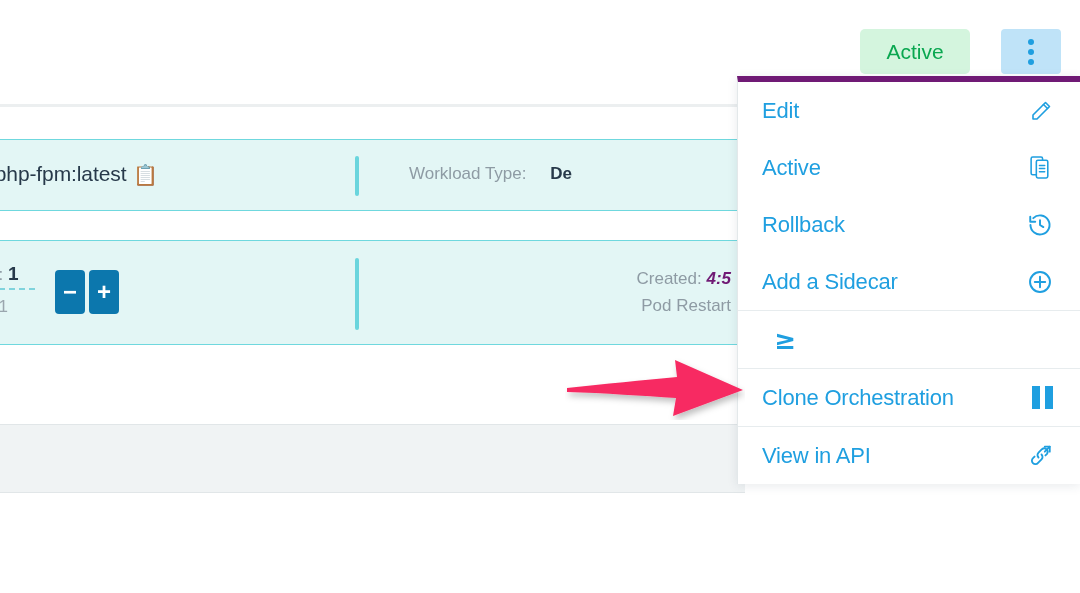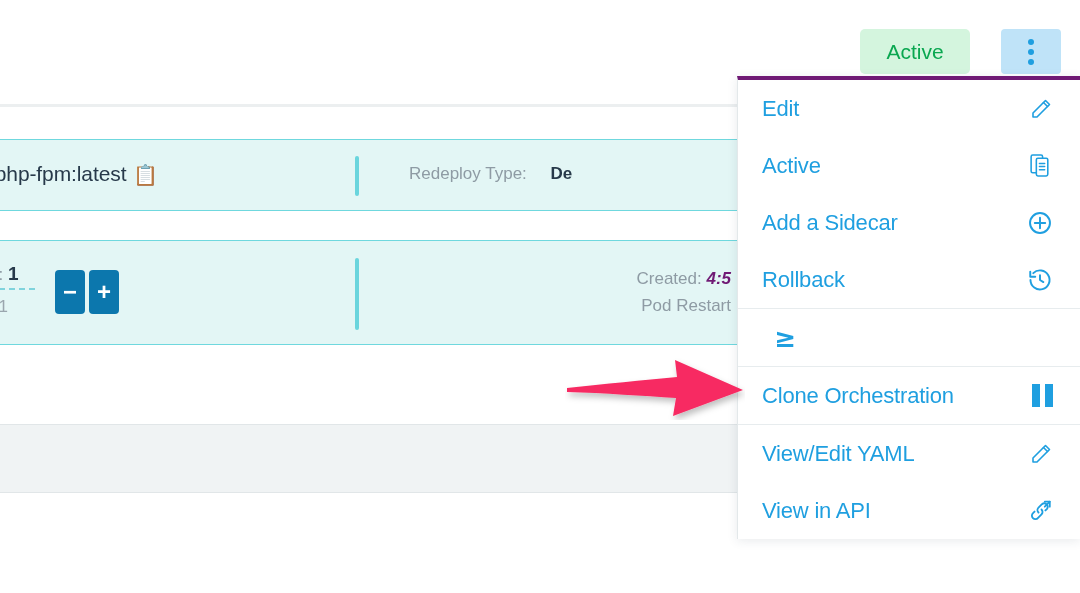--- a/index.html
+++ b/index.html
@@ -217,21 +217,21 @@
   }
 
   
   .menu {
     position: absolute;
     left: 737px;
     top: 76px;
     width: 343px;
     background: #ffffff;
     border-left: 1px solid #e3e8ea;
-    border-top: 4px solid #701a75;
+    border-top: 6px solid #701a75;
     box-shadow: 0 2px 10px rgba(40,60,80,0.10);
     box-sizing: border-box;
     z-index: 20;
   }
   .menu-item {
     height: 57px;
     display: flex;
     align-items: center;
     justify-content: space-between;
     padding: 0 27px 0 24px;
@@ -294,21 +294,21 @@
 <div class="page">
 
   <div class="top-divider"></div>
 
   <div class="info-card card-image">
     <div class="img-text">
       <span>/php-fpm:latest</span><span class="copy-glyph">📋</span>
     </div>
     <div class="vsep vsep-a"></div>
     <div class="workload-type">
-      <span>Redeploy Type:</span>
+      <span>Workload Type:</span>
       <b>De</b>
     </div>
   </div>
 
   <div class="info-card card-meta">
     <div class="scale-wrap">
       <span class="scale-line">
         <span>e:</span>
         <b>1</b>
       </span>
@@ -357,64 +357,55 @@
         <span class="menu-label">Active</span>
         <span class="menu-icon">
           <svg width="25" height="25" viewBox="0 0 24 24" fill="none" stroke="#1f9fe0" stroke-width="1.5" stroke-linejoin="round">
             <rect x="3" y="2" width="11" height="17" rx="1.5"></rect>
             <rect x="8" y="5" width="11" height="17" rx="1.5" fill="#ffffff"></rect>
             <path d="M11 10h5M11 13h5M11 16h5" stroke-linecap="round"></path>
           </svg>
         </span>
       </div>
       <div class="menu-item">
-        <span class="menu-label">Add a Sidecar</span>
-        <span class="menu-icon">
-          <svg width="26" height="26" viewBox="0 0 24 24" fill="none" stroke="#1f9fe0" stroke-width="1.8" stroke-linecap="round">
-            <circle cx="12" cy="12" r="9.2"></circle>
-            <path d="M12 7.2v9.6M7.2 12h9.6"></path>
-          </svg>
-        </span>
-      </div>
-      <div class="menu-item">
         <span class="menu-label">Rollback</span>
         <span class="menu-icon">
           <svg width="26" height="26" viewBox="0 0 24 24" fill="none" stroke="#1f9fe0" stroke-width="1.8" stroke-linecap="round" stroke-linejoin="round">
             <path d="M3.2 12a8.8 8.8 0 1 0 2.6-6.3"></path>
             <path d="M3 4.4V9h4.6"></path>
             <path d="M12 7.6V12l3.1 1.9"></path>
           </svg>
         </span>
       </div>
+      <div class="menu-item">
+        <span class="menu-label">Add a Sidecar</span>
+        <span class="menu-icon">
+          <svg width="26" height="26" viewBox="0 0 24 24" fill="none" stroke="#1f9fe0" stroke-width="1.8" stroke-linecap="round">
+            <circle cx="12" cy="12" r="9.2"></circle>
+            <path d="M12 7.2v9.6M7.2 12h9.6"></path>
+          </svg>
+        </span>
+      </div>
       <div class="menu-sep"></div>
       <div class="menu-item">
         <span class="menu-icon">
           <span class="glyph-ge">≥</span>
         </span>
       </div>
       <div class="menu-sep"></div>
       <div class="menu-item">
         <span class="menu-label">Clone Orchestration</span>
         <span class="menu-icon">
           <span class="glyph-pause">
             <i></i>
             <i></i>
           </span>
         </span>
       </div>
       <div class="menu-sep"></div>
-      <div class="menu-item">
-        <span class="menu-label">View/Edit YAML</span>
-        <span class="menu-icon">
-          <svg width="24" height="24" viewBox="0 0 24 24" fill="none" stroke="#1f9fe0" stroke-width="1.6" stroke-linecap="round" stroke-linejoin="round">
-            <path d="M16.5 3.5l4 4L8 20H4v-4z"></path>
-            <path d="M14.5 5.5l4 4"></path>
-          </svg>
-        </span>
-      </div>
       <div class="menu-item">
         <span class="menu-label">View in API</span>
         <span class="menu-icon">
           <svg width="26" height="26" viewBox="0 0 24 24" fill="none" stroke="#1f9fe0" stroke-width="1.7" stroke-linecap="round" stroke-linejoin="round">
             <path d="M10.6 13.4a3.2 3.2 0 0 1 0-4.5l3.2-3.2a3.2 3.2 0 0 1 4.5 4.5l-1.3 1.3"></path>
             <path d="M13.4 10.6a3.2 3.2 0 0 1 0 4.5l-3.2 3.2a3.2 3.2 0 1 1-4.5-4.5l1.3-1.3"></path>
             <path d="M16.4 3.4H21v4.6"></path>
             <path d="M21 3.4l-4.6 4.6"></path>
           </svg>
         </span>

